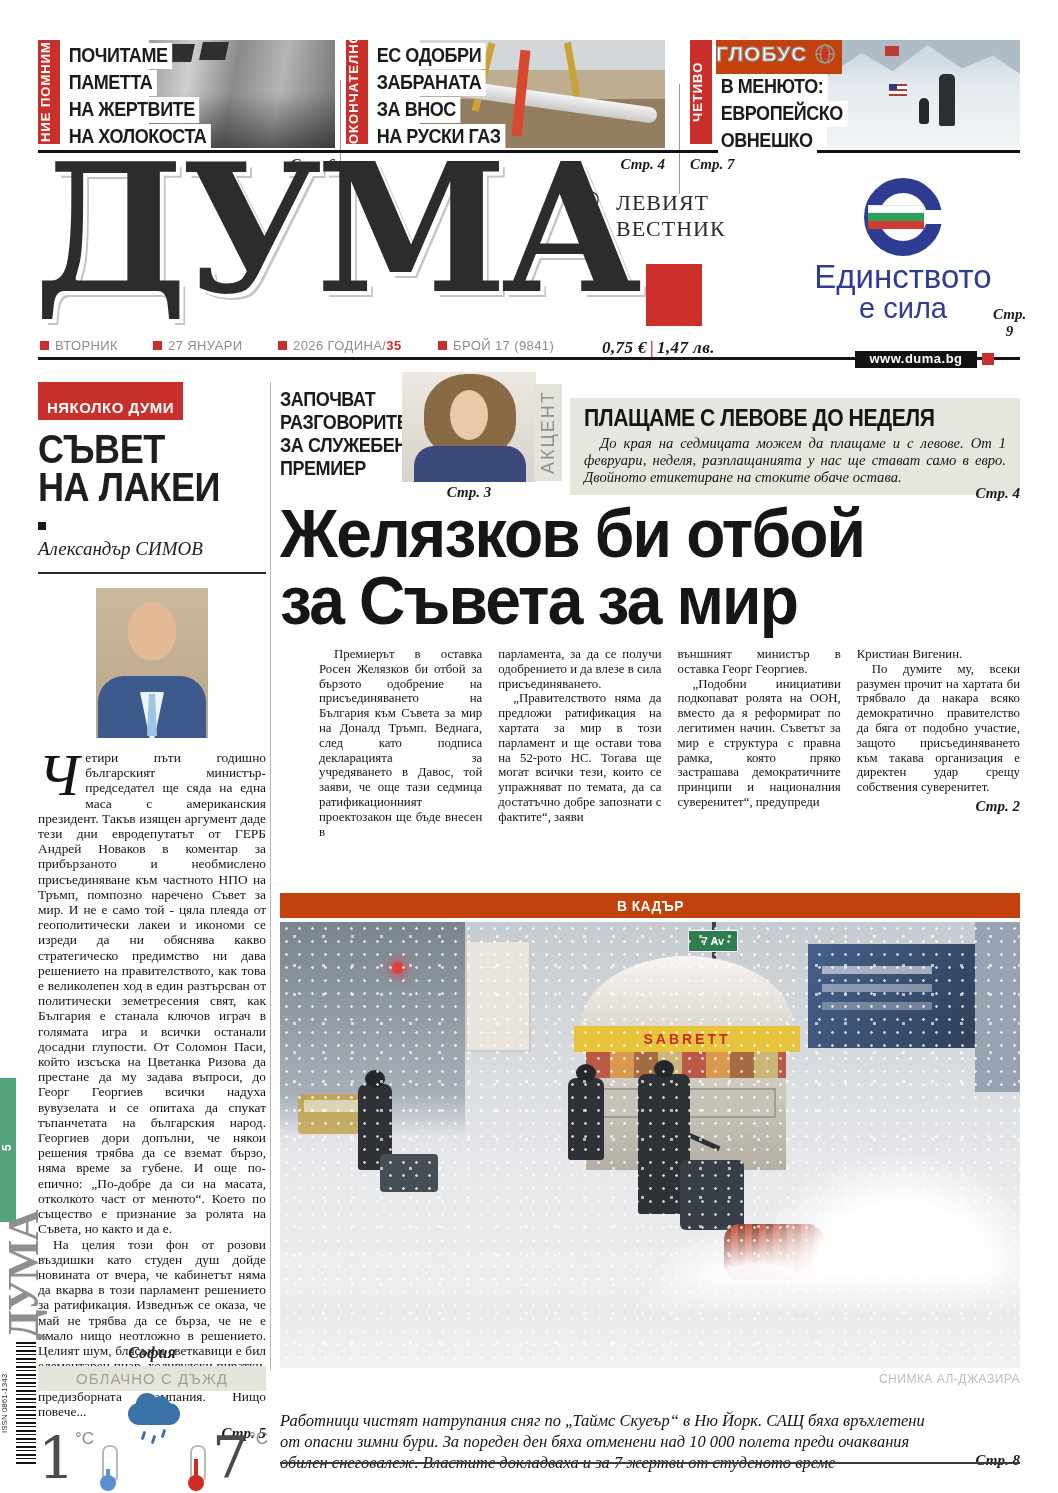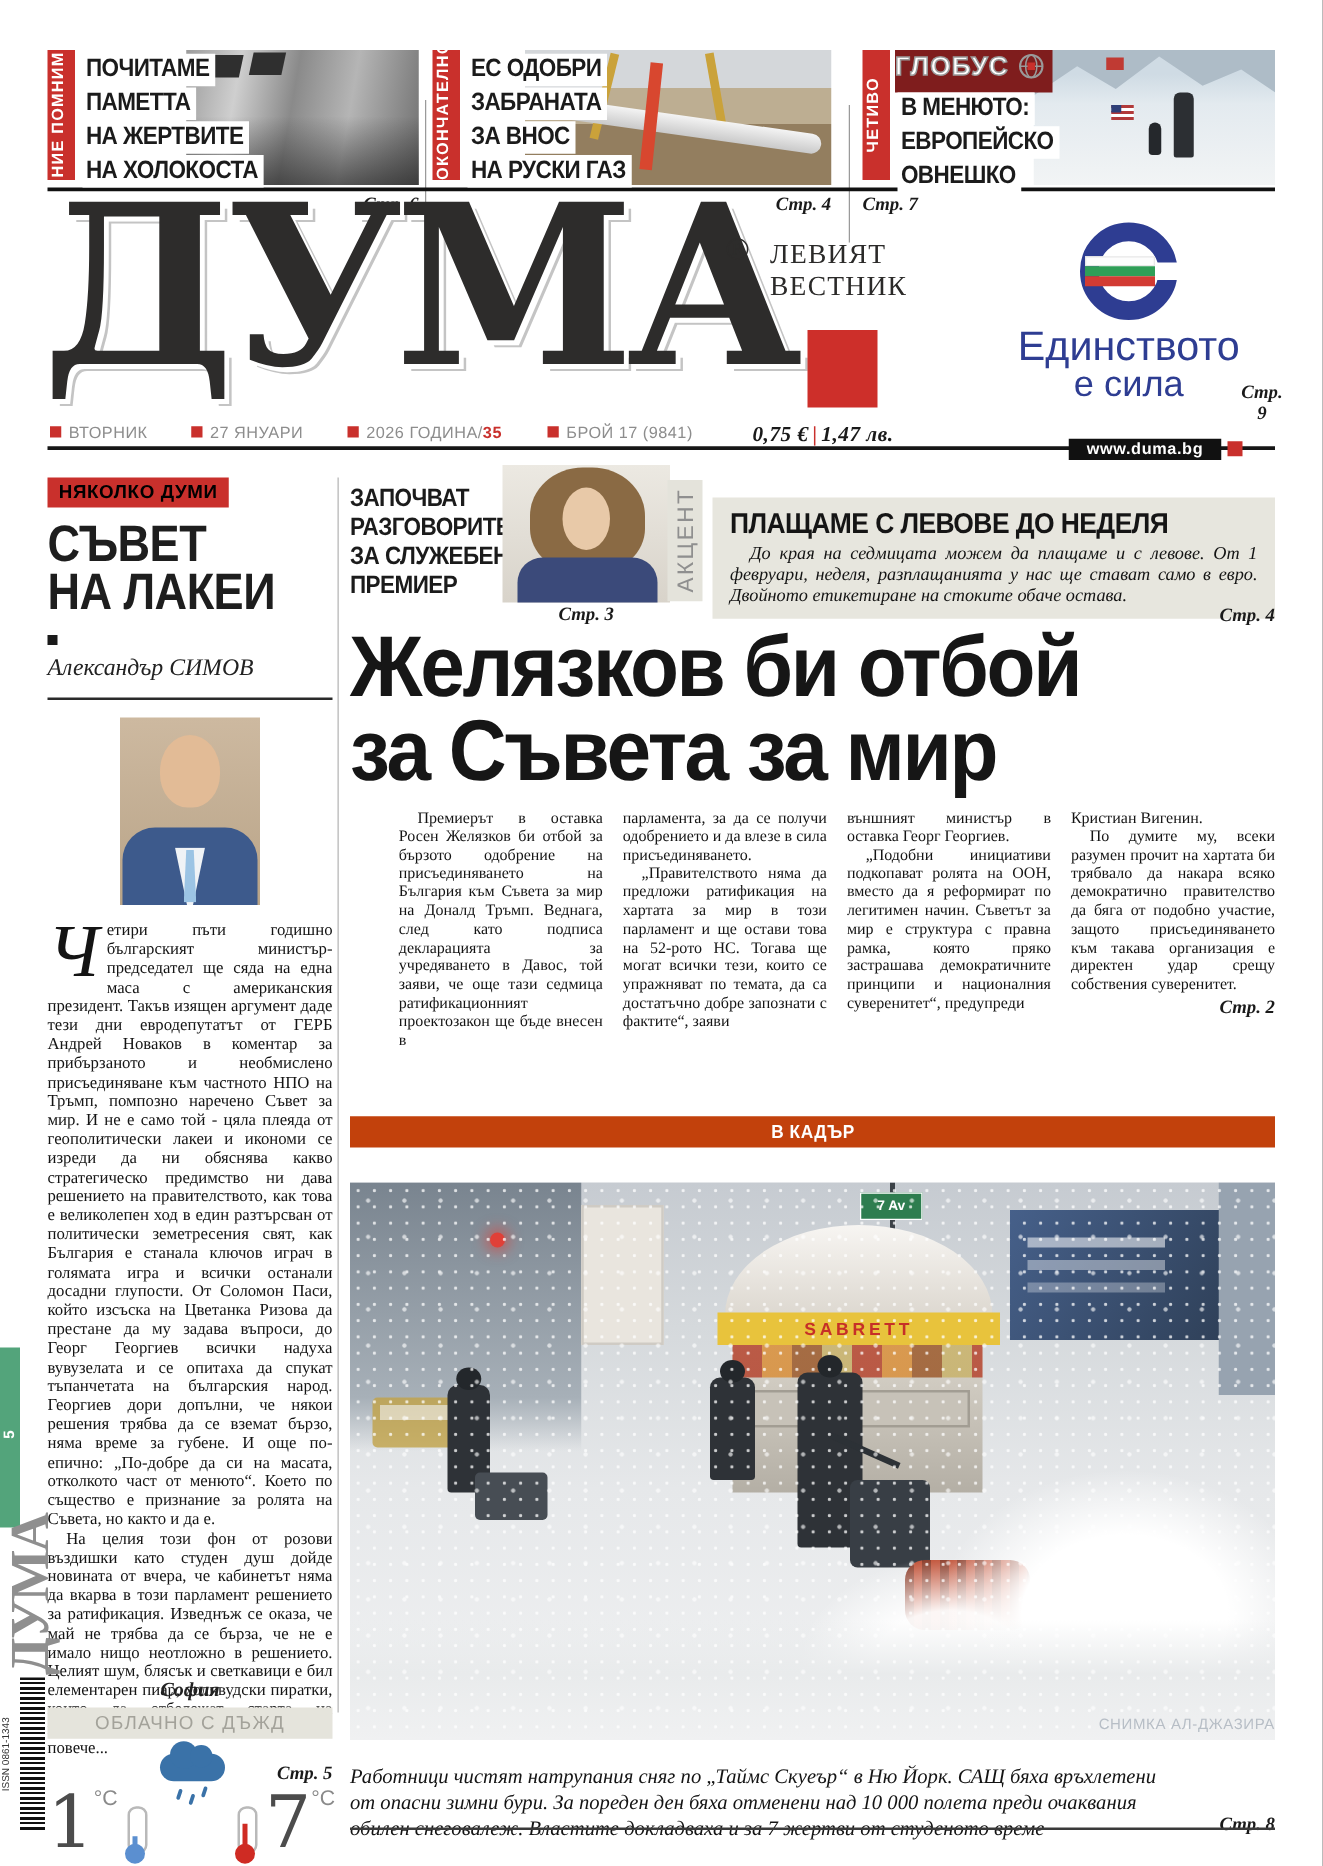--- a/index.html
+++ b/index.html
@@ -44,21 +44,21 @@
   .ph-snowtrump{width:193px;background:linear-gradient(180deg,#cfdbe4 0 18%,#e3eaef 40%,#f2f4f5 100%);}
   .ph-snowtrump .mount{position:absolute;left:0;top:0;width:100%;height:52px;background:#aebcc7;
         clip-path:polygon(0 70%,18% 25%,34% 60%,52% 10%,70% 55%,86% 30%,100% 65%,100% 0,0 0);}
   .ph-snowtrump .figT{position:absolute;left:112px;top:34px;width:16px;height:52px;background:#2c2f33;border-radius:5px 5px 2px 2px;}
   .ph-snowtrump .figP{position:absolute;left:92px;top:58px;width:10px;height:26px;background:#25282c;border-radius:5px 5px 3px 3px;}
   .ph-snowtrump .usflag{position:absolute;left:62px;top:44px;width:18px;height:12px;
         background:linear-gradient(180deg,#b23a3a 0 20%,#fff 20% 40%,#b23a3a 40% 60%,#fff 60% 80%,#b23a3a 80%);}
   .ph-snowtrump .usflag i{position:absolute;left:0;top:0;width:8px;height:6px;background:#2e3f78;display:block;}
   .ph-snowtrump .chflag{position:absolute;left:58px;top:6px;width:14px;height:10px;background:#c03a33;}
 
-  .globus-row{position:absolute;left:26px;top:0;height:30px;z-index:2;background:#7f1d1d;padding:2px 6px 2px 0;}
+  .globus-row{position:absolute;left:26px;top:0;height:30px;z-index:2;background:#c2410c;padding:2px 6px 2px 0;}
   .globus-txt{font-size:21px;font-weight:bold;color:#fff;-webkit-text-stroke:1.2px #9a9a9a;letter-spacing:1px;}
   .globe-ic{display:inline-block;vertical-align:-4px;margin-left:2px;}
   .t3 .t-lines{top:34px;}
 
   
   .masthead{position:absolute;left:38px;top:168px;width:982px;height:168px;}
   .mast-title{position:absolute;left:-4px;top:-28px;font-family:"DejaVu Serif",serif;font-weight:bold;
         font-size:178px;line-height:178px;letter-spacing:-6px;color:#2d2c2b;
         text-shadow:4px 4px 0 #fff,6px 6px 0 #c4c4c4;transform:scaleX(.97);transform-origin:0 0;}
   .mast-reg{position:absolute;left:540px;top:18px;font-size:24px;color:#2d2c2b;font-family:"DejaVu Serif",serif;}
@@ -86,22 +86,22 @@
   .price{position:absolute;left:548px;top:-3px;font-family:"Liberation Serif",serif;font-style:italic;font-weight:bold;
          font-size:17px;color:#1a1a1a;margin-left:16px;}
   .price .sep{color:#c9302c;padding:0 3px;}
   .mast-rule{position:absolute;left:38px;top:357px;width:982px;height:3px;background:#161616;}
   .site-box{position:absolute;left:855px;top:351px;width:122px;height:17px;background:#111;color:#fff;
         font-size:13px;font-weight:bold;text-align:center;line-height:16px;letter-spacing:.5px;}
   .site-sq{position:absolute;left:982px;top:353px;width:12px;height:12px;background:#c9302c;}
 
   
   .leftcol{position:absolute;left:38px;top:382px;width:228px;}
-  .op-label{display:inline-block;background:#c9302c;color:#000000;font-weight:bold;font-size:15px;
-        padding:3px 9px 4px;letter-spacing:.5px;}
+  .op-label{display:inline-block;background:#c9302c;color:#ffffff;font-weight:bold;font-size:15px;
+        padding:17px 9px 4px;letter-spacing:.5px;}
   .op-title{margin-top:10px;font-size:41px;line-height:38px;}
   .op-bullet{width:8px;height:8px;background:#1a1a1a;margin:16px 0 8px;}
   .op-author{font-family:"Liberation Serif",serif;font-style:italic;font-size:19px;color:#222;}
   .op-rule{border:0;border-top:2px solid #2a2a2a;margin:12px 0 0;}
   .op-photo{position:relative;width:112px;height:150px;margin:14px auto 0;background:linear-gradient(#cdb9a0,#b9a488);overflow:hidden;}
   .op-photo .head{position:absolute;left:32px;top:14px;width:48px;height:58px;background:#e2bb96;border-radius:50% 50% 46% 46%;}
   .op-photo .suit{position:absolute;left:2px;bottom:-4px;width:108px;height:66px;background:#3d5a8c;border-radius:26px 26px 0 0;}
   .op-photo .shirt{position:absolute;left:44px;bottom:0;width:24px;height:46px;background:#f0f3f6;
         clip-path:polygon(0 0,100% 0,60% 100%,40% 100%);}
   .op-photo .tie{position:absolute;left:51px;bottom:2px;width:10px;height:42px;background:#9cc4e4;
@@ -173,21 +173,21 @@
   .col{width:173px;}
   .col p{margin:0;} .pi{text-indent:15px;}
   .lead-page{text-align:right;margin-top:4px;}
 
   .kadr-bar{position:absolute;left:280px;top:893px;width:740px;height:25px;background:#c2410c;text-align:center;}
   .kadr-bar span{color:#fff;font-weight:bold;font-size:15px;line-height:25px;letter-spacing:.5px;display:inline-block;
         transform:scaleX(.92);}
 
   
   .photo-main{position:absolute;left:280px;top:922px;width:740px;height:446px;overflow:hidden;
-        background:linear-gradient(180deg,#c6cbd1 0,#d5d9dc 26%,#e6e8ea 55%,#f1f2f3 100%);margin-top:24px;}
+        background:linear-gradient(180deg,#c6cbd1 0,#d5d9dc 26%,#e6e8ea 55%,#f1f2f3 100%);}
   .pm-bldg-l{position:absolute;left:0;top:0;width:185px;height:215px;background:linear-gradient(180deg,#79848f,#a7b0b8 80%,rgba(167,176,184,0));}
   .pm-board-w{position:absolute;left:185px;top:18px;width:66px;height:112px;background:#e9e5de;box-shadow:0 0 0 2px #cfcbc4 inset;}
   .pm-bldg-r{position:absolute;left:695px;top:0;width:45px;height:170px;background:#97a3b0;}
   .pm-board-b{position:absolute;left:528px;top:22px;width:170px;height:104px;background:linear-gradient(120deg,#46608a,#2f4058);}
   .pm-board-b:after{content:"";position:absolute;left:14px;top:22px;width:110px;height:8px;background:rgba(255,255,255,.55);
         box-shadow:0 18px 0 rgba(255,255,255,.4),0 36px 0 rgba(255,255,255,.3);}
   .pm-light{position:absolute;left:112px;top:40px;width:12px;height:12px;border-radius:50%;background:#e04038;box-shadow:0 0 10px 4px rgba(224,64,56,.55);}
   .pm-pole{position:absolute;left:432px;top:0;width:4px;height:168px;background:#3c4248;}
   .pm-sign{position:absolute;left:408px;top:8px;width:48px;height:20px;background:#2e7d4f;border:1px solid #fff;
         color:#fff;font-size:11px;font-weight:bold;text-align:center;line-height:20px;}

